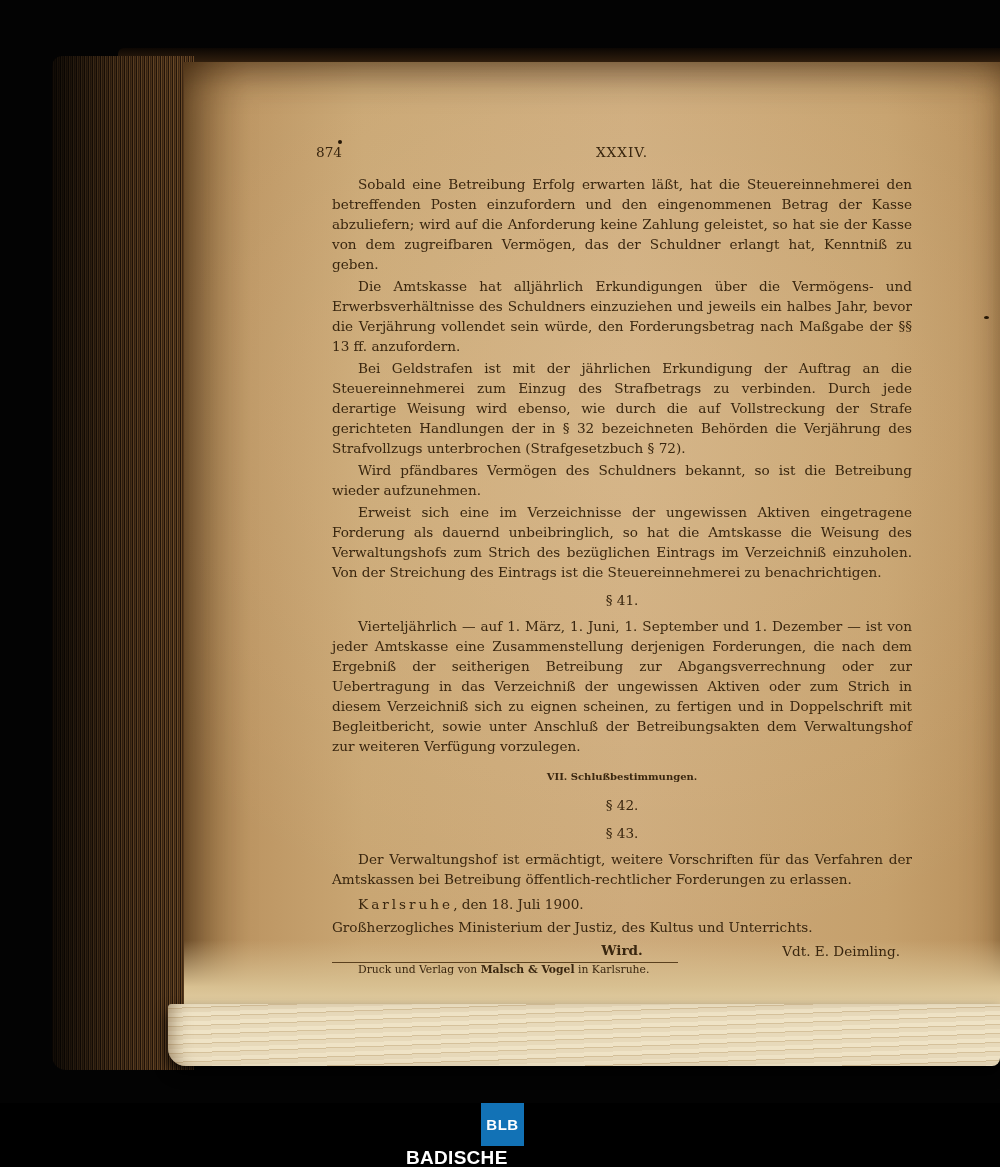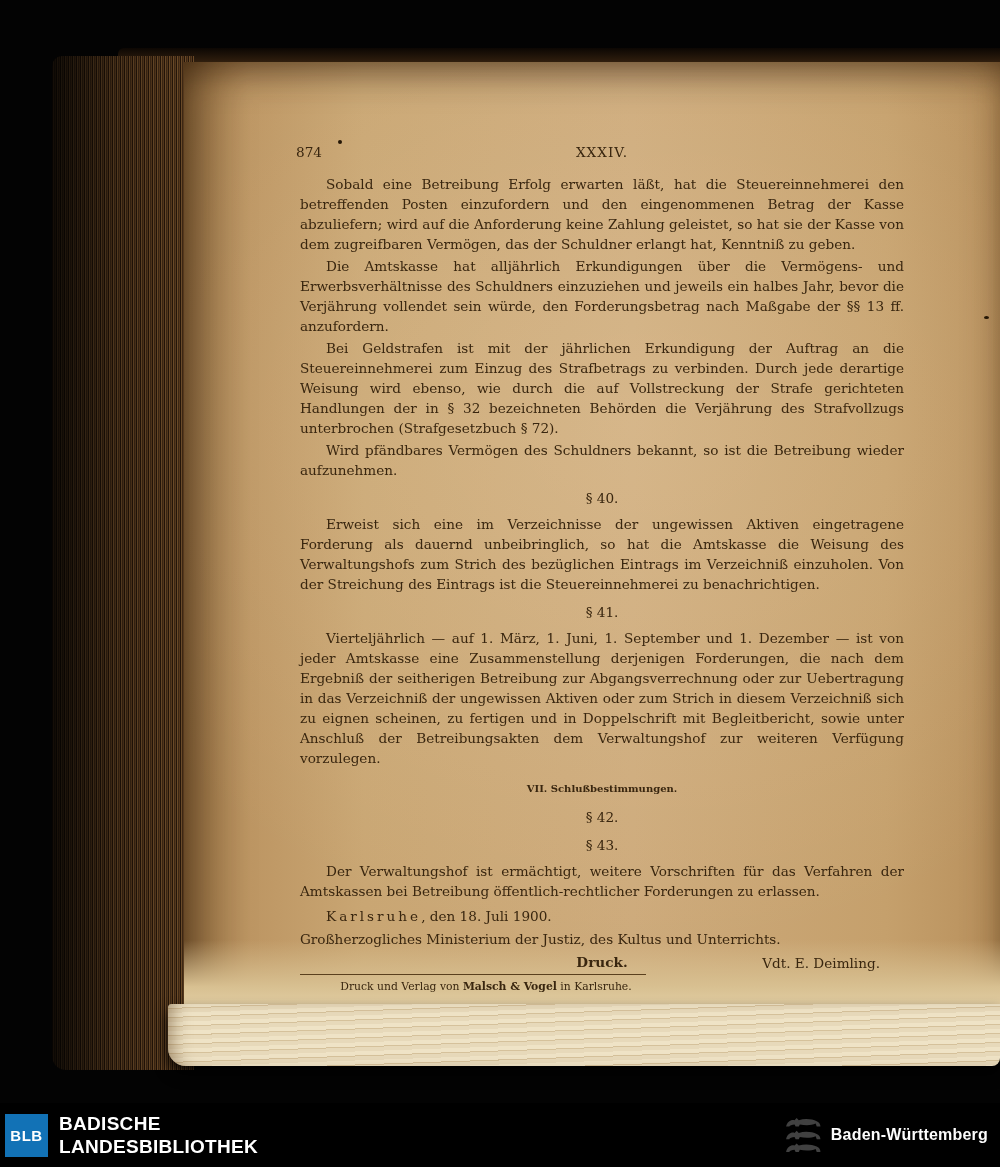--- a/index.html
+++ b/index.html
@@ -32,42 +32,42 @@
   .page-bottom{position:absolute;left:116px;top:956px;width:832px;height:62px;
     background:repeating-linear-gradient(178deg,#efe3c6 0 4px,#d5c19b 4px 5px,#e7d9ba 5px 9px);
     border-radius:4px 0 8px 18px;
     box-shadow:0 8px 14px rgba(0,0,0,.85), inset 14px 0 18px -10px rgba(90,60,25,.5);}
 
   .speck{position:absolute;background:#241605;border-radius:50%;}
   #speck1{left:286px;top:92px;width:4px;height:4px;}
   #speck2{left:932px;top:268px;width:5px;height:3px;}
 
   
-  .text{position:absolute;left:244px;top:94px;width:612px;
+  .text{position:absolute;left:264px;top:94px;width:612px;
     color:#39260f;font-size:13.6px;line-height:20px;text-align:justify;}
   .head-row{position:relative;height:22px;margin-bottom:10px;}
   .pageno{position:absolute;left:0;top:0;}
   .chapter{position:absolute;left:0;width:100%;text-align:center;letter-spacing:1px;}
-  .text p{margin:0 4px 2px;text-indent:26px;}
+  .text p{margin:0 16px 2px;text-indent:26px;}
   .sec{text-align:center;text-indent:0 !important;margin:8px 0 6px !important;}
   .chap7{text-align:center;text-indent:0 !important;font-weight:bold;
          font-size:10px;margin:11px 0 5px !important;}
   .dateline{margin-top:5px !important;}
   .place{letter-spacing:3px;}
   .ministry{text-indent:0 !important;margin-top:3px !important;}
   .sigrow{position:relative;height:22px;margin-top:3px;}
   .sig-left{position:absolute;left:0;width:100%;text-align:center;font-weight:bold;}
   .sig-right{position:absolute;right:28px;top:1px;}
   .imprint{width:346px;margin:9px auto 0;border-top:1px solid #5a401e;
-    text-align:center;font-size:10.8px;padding-top:5px;line-height:14px;}
+    text-align:left;font-size:10.8px;line-height:14px;}
 
   
   #footer-bar{position:absolute;left:0;top:1103px;width:1000px;height:64px;
     background:#000;display:flex;align-items:center;
-    font-family:"Liberation Sans",sans-serif;}
+    font-family:"Liberation Sans",sans-serif;flex-direction:column;}
   .blb-badge{width:43px;height:43px;background:#1272b6;margin-left:5px;flex:0 0 auto;
     display:flex;align-items:center;justify-content:center;
     color:#fff;font-weight:bold;font-size:15px;letter-spacing:.5px;}
   .lib-name{margin-left:11px;color:#fff;font-weight:bold;
     font-size:19px;line-height:1.22;letter-spacing:.3px;}
   .state{margin-left:auto;display:flex;align-items:center;gap:9px;margin-right:12px;}
   .coat svg{display:block;}
   .state-label{color:#fdfdfd;font-weight:bold;font-size:16px;letter-spacing:.2px;}
 </style>
 </head>
@@ -86,38 +86,37 @@
       <div class="head-row">
         <span class="pageno">874</span>
         <span class="chapter">XXXIV.</span>
       </div>
 
       <p>Sobald eine Betreibung Erfolg erwarten läßt, hat die Steuereinnehmerei den betreffenden Posten einzufordern und den eingenommenen Betrag der Kasse abzuliefern; wird auf die Anforderung keine Zahlung geleistet, so hat sie der Kasse von dem zugreifbaren Vermögen, das der Schuldner erlangt hat, Kenntniß zu geben.</p>
       <p>Die Amtskasse hat alljährlich Erkundigungen über die Vermögens- und Erwerbsverhältnisse des Schuldners einzuziehen und jeweils ein halbes Jahr, bevor die Verjährung vollendet sein würde, den Forderungsbetrag nach Maßgabe der §§ 13 ff. anzufordern.</p>
       <p>Bei Geldstrafen ist mit der jährlichen Erkundigung der Auftrag an die Steuereinnehmerei zum Einzug des Strafbetrags zu verbinden. Durch jede derartige Weisung wird ebenso, wie durch die auf Vollstreckung der Strafe gerichteten Handlungen der in § 32 bezeichneten Behörden die Verjährung des Strafvollzugs unterbrochen (Strafgesetzbuch § 72).</p>
       <p>Wird pfändbares Vermögen des Schuldners bekannt, so ist die Betreibung wieder aufzunehmen.</p>
 
-      <p class="sec">§ 40.</p>
       <p>Erweist sich eine im Verzeichnisse der ungewissen Aktiven eingetragene Forderung als dauernd unbeibringlich, so hat die Amtskasse die Weisung des Verwaltungshofs zum Strich des bezüglichen Eintrags im Verzeichniß einzuholen. Von der Streichung des Eintrags ist die Steuereinnehmerei zu benachrichtigen.</p>
 
       <p class="sec">§ 41.</p>
       <p>Vierteljährlich — auf 1. März, 1. Juni, 1. September und 1. Dezember — ist von jeder Amtskasse eine Zusammenstellung derjenigen Forderungen, die nach dem Ergebniß der seitherigen Betreibung zur Abgangsverrechnung oder zur Uebertragung in das Verzeichniß der ungewissen Aktiven oder zum Strich in diesem Verzeichniß sich zu eignen scheinen, zu fertigen und in Doppelschrift mit Begleitbericht, sowie unter Anschluß der Betreibungsakten dem Verwaltungshof zur weiteren Verfügung vorzulegen.</p>
 
       <p class="chap7">VII. Schlußbestimmungen.</p>
       <p class="sec">§ 42.</p>
 
       <p class="sec">§ 43.</p>
       <p>Der Verwaltungshof ist ermächtigt, weitere Vorschriften für das Verfahren der Amtskassen bei Betreibung öffentlich-rechtlicher Forderungen zu erlassen.</p>
 
       <p class="dateline"><span class="place">Karlsruhe</span><span>, den 18. Juli 1900.</span></p>
 
       <p class="ministry">Großherzogliches Ministerium der Justiz, des Kultus und Unterrichts.</p>
 
       <div class="sigrow">
-        <span class="sig-left">Druck.</span>
+        <span class="sig-left">Wird.</span>
         <span class="sig-right">Vdt. E. Deimling.</span>
       </div>
 
       <p class="imprint"><span>Druck und Verlag von </span><b>Malsch &amp; Vogel</b><span> in Karlsruhe.</span></p>
 
     </div>
 
     <div class="speck" id="speck1"></div>
     <div class="speck" id="speck2"></div>
   </div>

